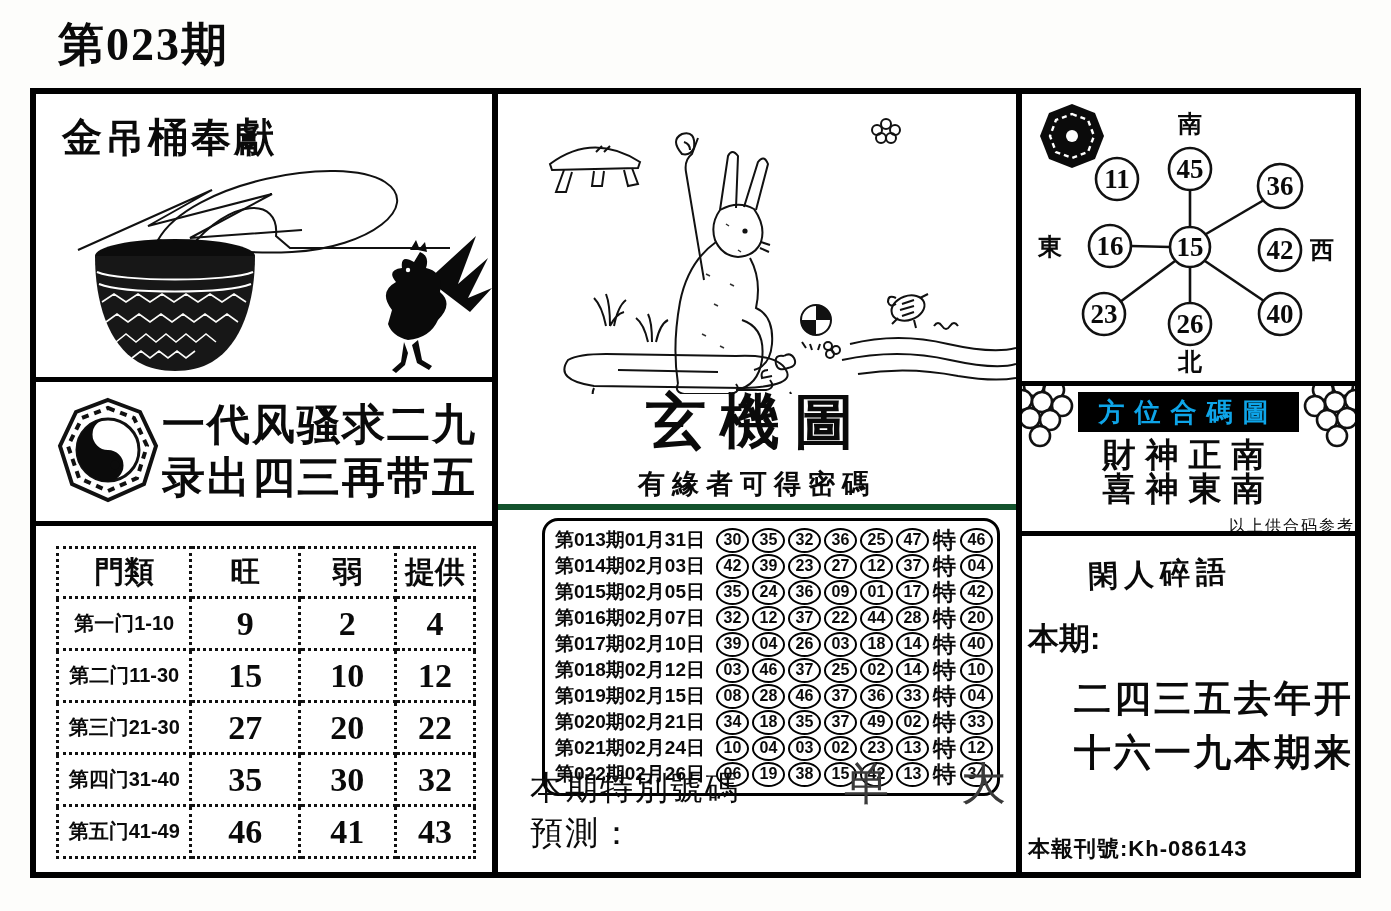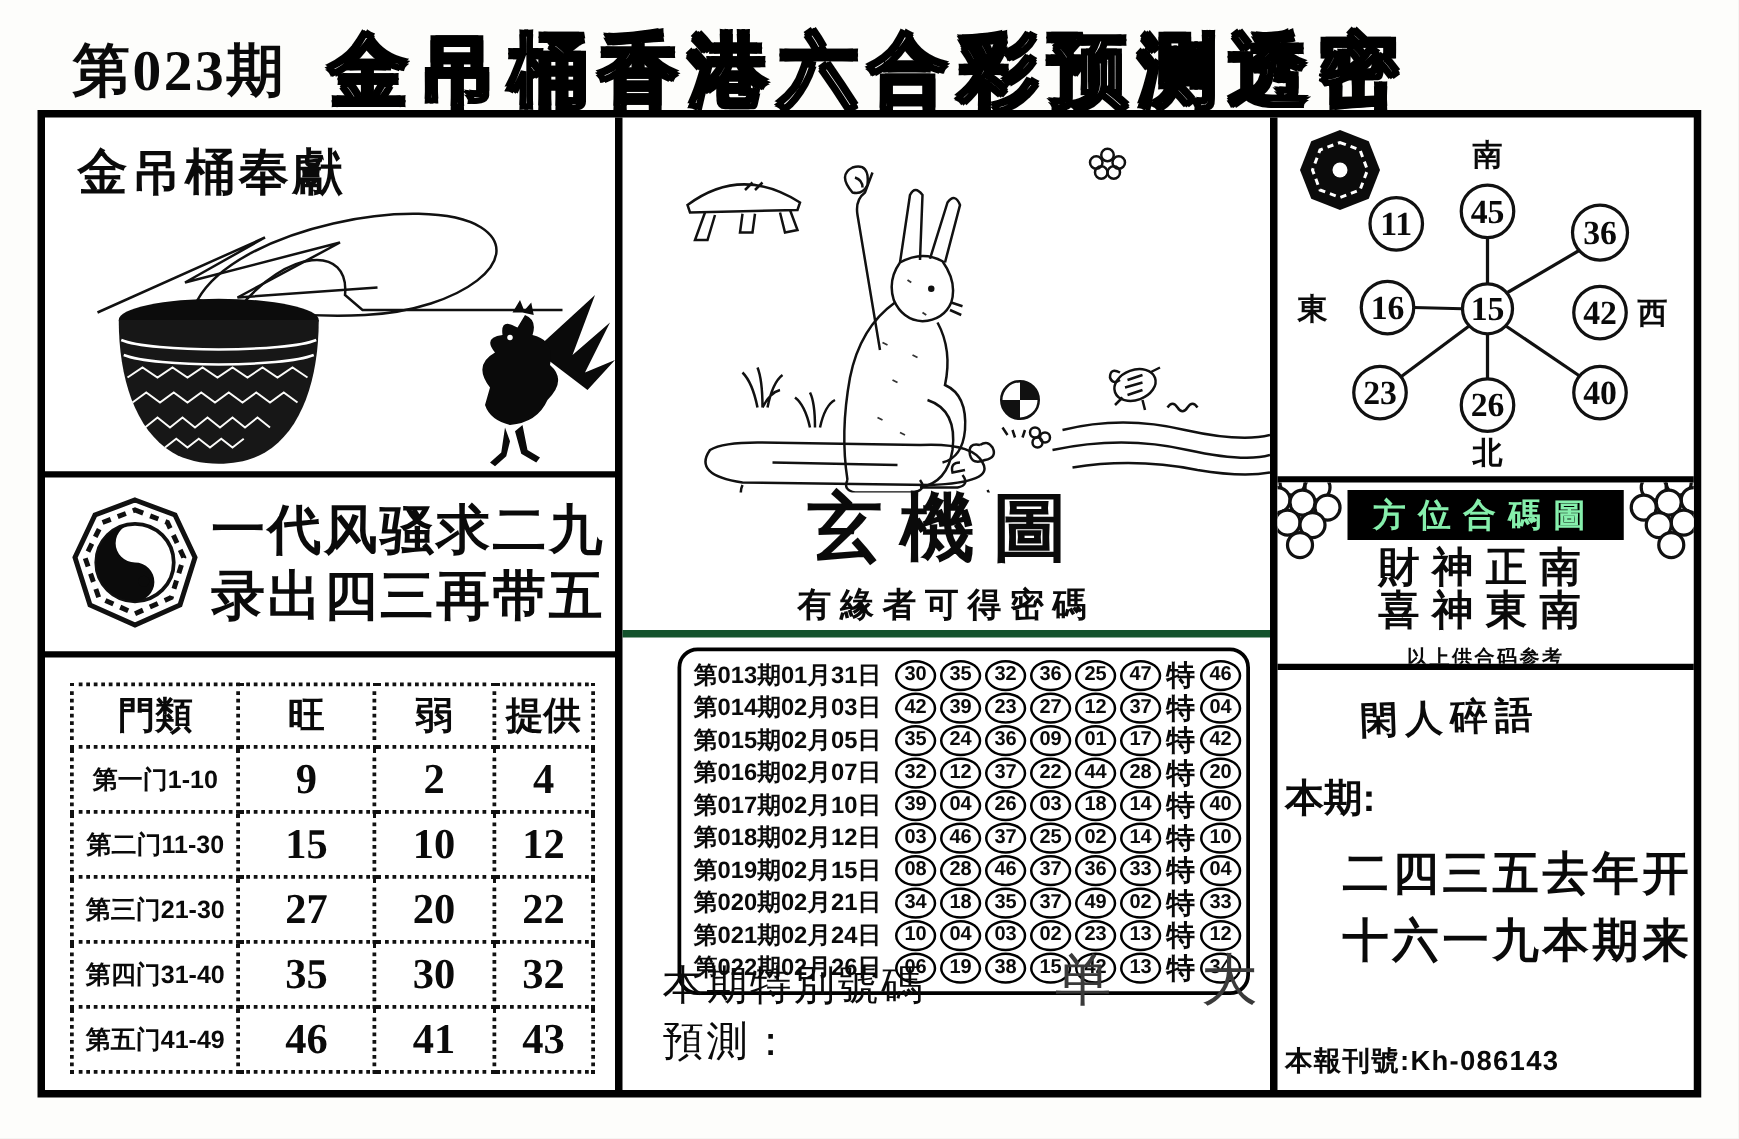--- a/index.html
+++ b/index.html
@@ -24,21 +24,21 @@
   .col-right { flex:1; }
 
   
   .left-top { height:288px; border-bottom:5px solid #000; position:relative; }
   .dedication { position:absolute; top:16px; left:26px; font-family:"Liberation Sans", sans-serif;
                 font-size:40px; font-weight:bold; letter-spacing:3px; }
   .bucket-svg { position:absolute; left:4px; top:58px; }
 
   .left-motto { height:144px; border-bottom:5px solid #000; display:flex; align-items:center; padding:0 8px; }
   .yinyang-svg { flex:none; margin-left:10px; }
-  .motto-lines { flex:1; text-align:right; font-size:43px; font-weight:bold; line-height:1.22;
+  .motto-lines { flex:1; text-align:left; font-size:43px; font-weight:bold; line-height:1.22;
                  letter-spacing:2px; white-space:nowrap; }
 
   .left-table { flex:1; padding:20px 16px 0 20px; }
   table.gates { width:100%; border-collapse:collapse; table-layout:fixed; }
   table.gates th, table.gates td { border:3px dotted #111; text-align:center; vertical-align:middle; }
   table.gates th { height:50px; font-size:30px; font-weight:bold; font-family:"Liberation Sans", sans-serif; }
   table.gates td { height:52px; }
   td.cat { font-size:20px; font-weight:bold; font-family:"Liberation Sans", sans-serif; }
   td.val { font-size:34px; font-weight:bold; }
   .c1{width:32%;} .c2{width:26%;} .c3{width:23%;} .c4{width:19%;}
@@ -59,28 +59,28 @@
          display:flex; align-items:center; justify-content:center;
          font-family:"Liberation Sans", sans-serif; font-size:16px; font-weight:bold; }
   .te { font-size:23px; font-weight:bold; margin:0 1px; }
   .prediction { position:absolute; left:32px; bottom:16px; right:10px; display:flex; align-items:baseline; }
   .pred-label { font-size:33px; font-weight:normal; letter-spacing:2px; }
   .pred-val { font-size:45px; color:#3a3a3a; margin-left:72px; }
 
   
   .compass-section { height:292px; border-bottom:5px solid #000; position:relative; }
   .fangwei-section { height:150px; border-bottom:5px solid #000; position:relative; overflow:hidden; }
-  .fw-bar { position:absolute; top:6px; left:56px; right:56px; height:40px; background:#000; color:#86efac;
+  .fw-bar { position:absolute; top:6px; left:56px; right:56px; height:40px; background:#000; color:#0ea5e9;
             display:flex; align-items:center; justify-content:center;
             font-size:26px; font-weight:bold; letter-spacing:10px; font-family:"Liberation Sans", sans-serif; }
   .fw-flowers { position:absolute; top:-8px; }
   .fw-flowers.left{ left:-10px; } .fw-flowers.right{ right:-10px; }
   .fw-line { margin-top:0; text-align:center; font-size:33px; font-weight:bold; letter-spacing:10px; line-height:34px; }
   .fw-l1 { padding-top:52px; }
-  .fw-note { text-align:center; font-size:16px; font-weight:bold; margin-top:10px;
+  .fw-note { text-align:right; font-size:16px; font-weight:normal; margin-top:10px;
              font-family:"Liberation Sans", sans-serif; letter-spacing:2px; }
 
   .notes-section { flex:1; position:relative; }
   .notes-heading { position:absolute; top:18px; left:66px; font-size:30px; font-weight:bold;
                    letter-spacing:6px; transform:rotate(-2deg); }
   .notes-benqi { position:absolute; top:82px; left:6px; font-size:31px; font-weight:bold;
                  font-family:"Liberation Sans", sans-serif; }
   .notes-line1 { position:absolute; top:138px; left:52px; font-size:37px; font-weight:bold; letter-spacing:3px; }
   .notes-line2 { position:absolute; top:192px; left:52px; font-size:37px; font-weight:bold; letter-spacing:3px; }
   .notes-remark { position:absolute; top:252px; left:10px; font-size:27px; font-weight:bold; letter-spacing:3px; }
@@ -90,21 +90,20 @@
   svg .ln { stroke:#111; stroke-width:2; fill:none; }
   svg text { font-family:"Liberation Serif", serif; }
 </style>
 </head>
 <body>
 
 <div class="page">
 
   <div class="header">
     <span class="issue">第023期</span>
-    <span class="main-title">金吊桶香港六合彩预测透密</span>
   </div>
 
   <div class="board">
 
     <div class="col col-left">
 
       <div class="left-top">
         <div class="dedication">金吊桶奉獻</div>
         <svg class="bucket-svg" width="452" height="226" viewBox="0 0 452 226">
           <g>

